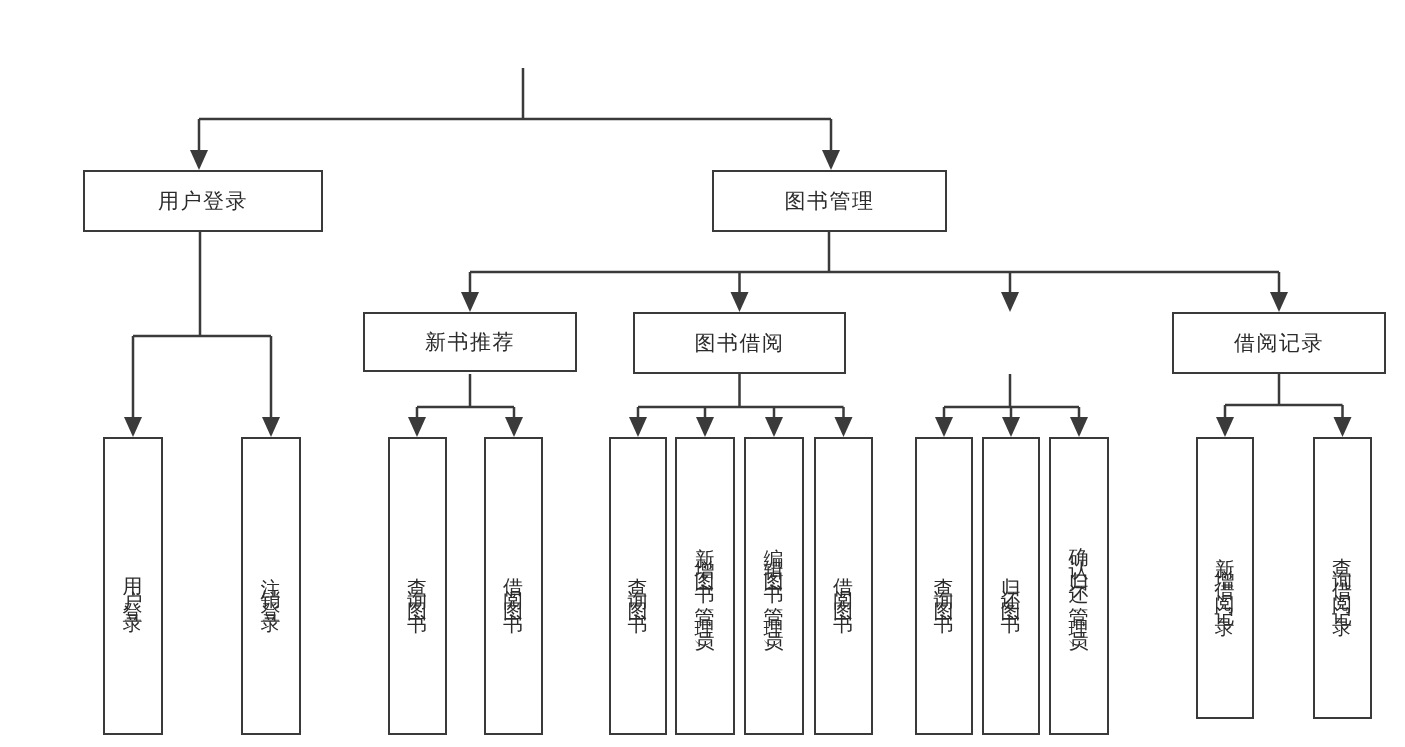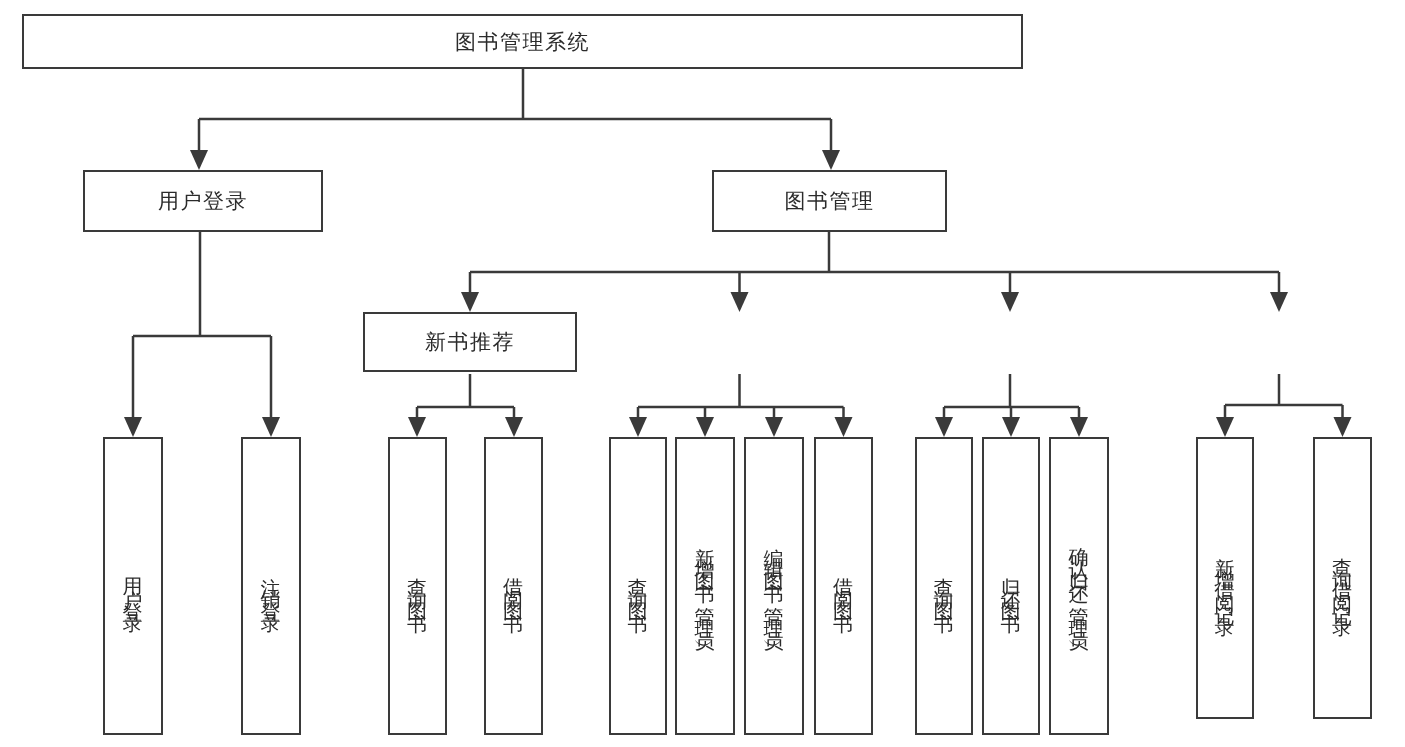--- a/index.html
+++ b/index.html
@@ -73,33 +73,36 @@
       <polygon points="765,417 783,417 774,437"></polygon>
       <polygon points="834.5,417 852.5,417 843.5,437"></polygon>
       <polygon points="935,417 953,417 944,437"></polygon>
       <polygon points="1002,417 1020,417 1011,437"></polygon>
       <polygon points="1070,417 1088,417 1079,437"></polygon>
       <polygon points="1216,417 1234,417 1225,437"></polygon>
       <polygon points="1333.5,417 1351.5,417 1342.5,437"></polygon>
     </g>
   </svg>
 
-  <div class="box h" style="left:22px;top:14px;width:1001px;height:55px">
-    <span>图书管理系统</span>
-  </div>
 
   <div class="box h" style="left:83px;top:170px;width:240px;height:62px">
     <span>用户登录</span>
   </div>
   <div class="box h" style="left:712px;top:170px;width:235px;height:62px">
     <span>图书管理</span>
   </div>
 
   <div class="box h" style="left:363px;top:312px;width:214px;height:60px">
     <span>新书推荐</span>
+  </div>
+  <div class="box h" style="left:633px;top:312px;width:213px;height:62px">
+    <span>图书借阅</span>
+  </div>
+  <div class="box h" style="left:1172px;top:312px;width:214px;height:62px">
+    <span>借阅记录</span>
   </div>
 
   <div class="box v" style="left:103px;top:437px;width:60px;height:298px">
     <span>用户登录</span>
   </div>
   <div class="box v" style="left:241px;top:437px;width:60px;height:298px">
     <span>注销登录</span>
   </div>
 
   <div class="box v" style="left:388px;top:437px;width:59px;height:298px">

